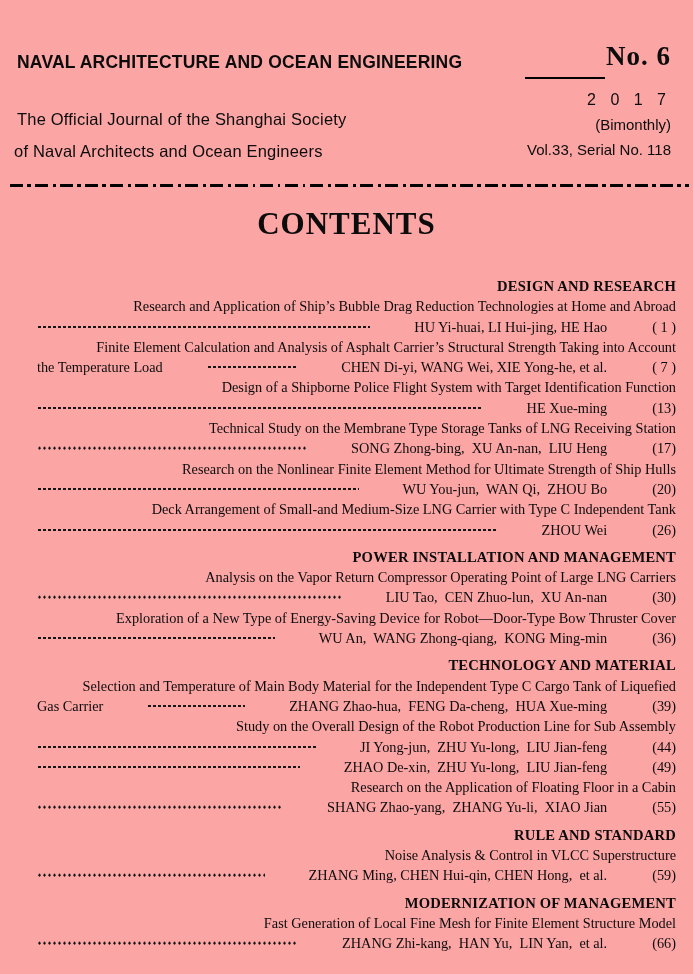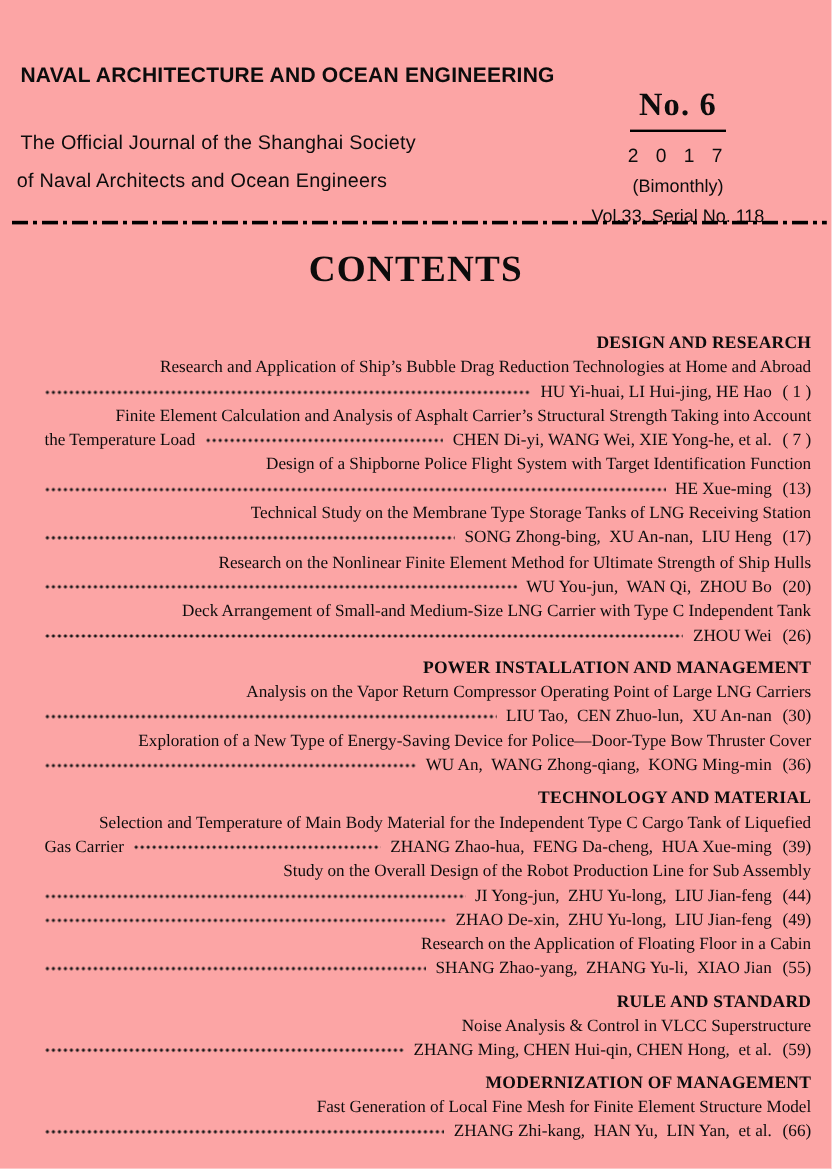--- a/index.html
+++ b/index.html
@@ -25,23 +25,22 @@
     font-family: "Liberation Sans", sans-serif;
     font-size: 16.5px; letter-spacing: 0.2px; white-space: nowrap;
   }
   .subtitle-2 {
     position: absolute; top: 142px; left: 14px;
     font-family: "Liberation Sans", sans-serif;
     font-size: 16.5px; letter-spacing: 0.2px; white-space: nowrap;
   }
   .issue-block {
     position: absolute; top: 41px; right: 22px; width: 212px;
-    text-align: center;
-    font-family: "Liberation Sans", sans-serif;
-    margin-top: 31px;
+    text-align: right;
+    font-family: "Liberation Sans", sans-serif;
   }
   .issue-no {
     font-family: "Liberation Serif", serif;
     font-weight: bold; font-size: 27px; letter-spacing: 1px;
   }
   .issue-rule { width: 80px; height: 2px; background: #000; margin: 5px auto 12px auto; }
   .issue-year { font-size: 16px; letter-spacing: 5px; }
   .issue-freq { font-size: 15px; margin-top: 7px; }
   .issue-vol  { font-size: 15px; margin-top: 8px; }
 
@@ -62,21 +61,21 @@
   }
 
   .toc {
     position: absolute; top: 276px; left: 17px; right: 17px;
     font-size: 14.3px; line-height: 20.3px; text-align: right;
   }
   .toc-section { margin-top: 7px; }
   .toc-section:first-child { margin-top: 0; }
   .section-title { font-weight: bold; font-size: 14.6px; letter-spacing: 0.2px; }
   .entry-title-line { white-space: nowrap; }
-  .leader-line { display: flex; }
+  .leader-line { display: flex; gap: 36px; }
   .entry-tail { white-space: pre; padding-left: 20px; }
   .leader {
     flex: 1;
     margin: 0 8px 0 8px;
     background-image: radial-gradient(circle, #161616 1.15px, transparent 1.45px);
     background-size: 5px 100%;
     background-position: 0 center;
     background-repeat: repeat-x;
   }
   .leader-line > .leader:first-child { margin-left: 20px; }
@@ -161,21 +160,21 @@
         <div class="section-title">POWER INSTALLATION AND MANAGEMENT</div>
         <div class="entry">
           <div class="entry-title-line">Analysis on the Vapor Return Compressor Operating Point of Large LNG Carriers</div>
           <div class="leader-line">
             <span class="leader"></span>
             <span class="entry-authors">LIU Tao,  CEN Zhuo-lun,  XU An-nan</span>
             <span class="entry-page">(30)</span>
           </div>
         </div>
         <div class="entry">
-          <div class="entry-title-line">Exploration of a New Type of Energy-Saving Device for Police—Door-Type Bow Thruster Cover</div>
+          <div class="entry-title-line">Exploration of a New Type of Energy-Saving Device for Robot—Door-Type Bow Thruster Cover</div>
           <div class="leader-line">
             <span class="leader"></span>
             <span class="entry-authors">WU An,  WANG Zhong-qiang,  KONG Ming-min</span>
             <span class="entry-page">(36)</span>
           </div>
         </div>
       </div>
       <div class="toc-section">
         <div class="section-title">TECHNOLOGY AND MATERIAL</div>
         <div class="entry">

